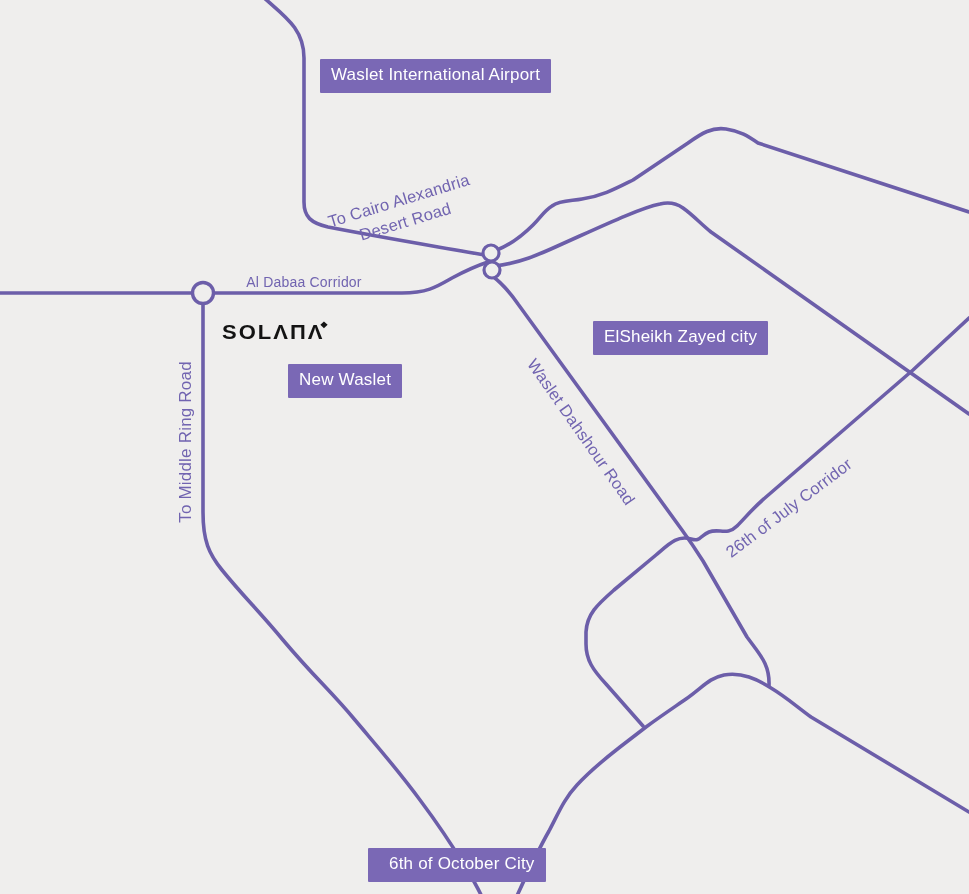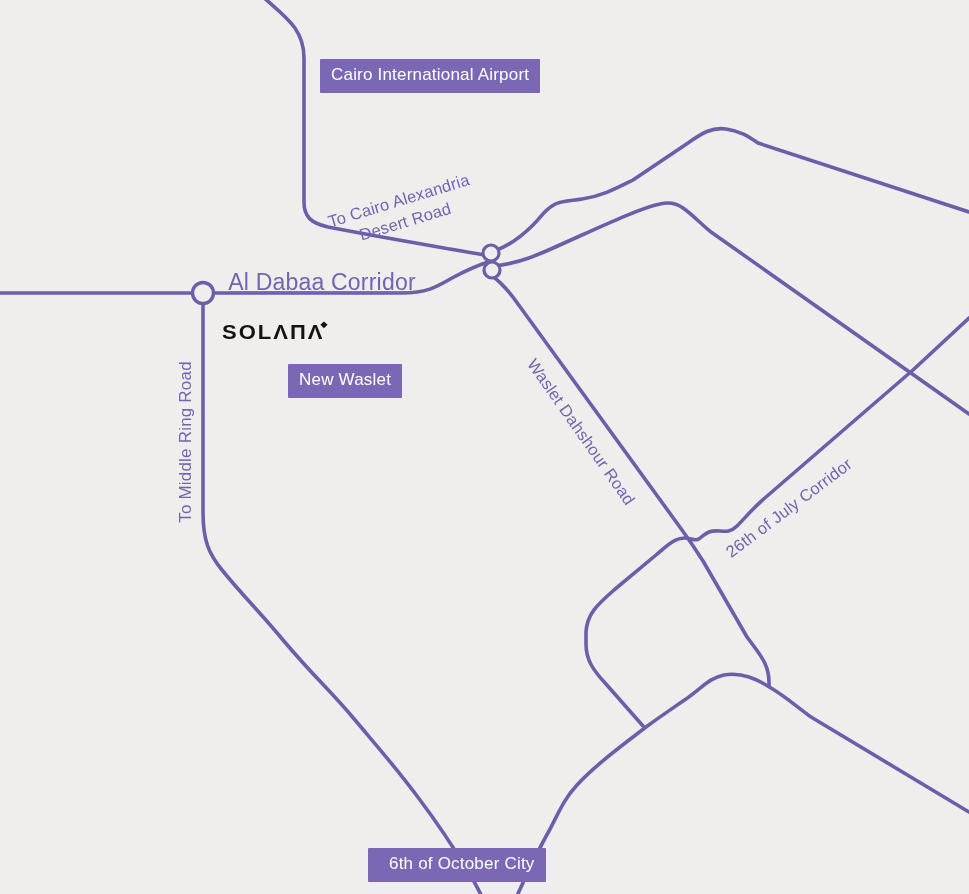--- a/index.html
+++ b/index.html
@@ -91,37 +91,38 @@
 
     <path d="M 516,898 C 526,876 536,854 549,831 C 559,812 564,799 577,785 C 590,771 602,761 620,747 L 646,727 C 661,716 673,708 686,699 C 703,687 709,678 724,675 C 742,672 757,679 771,688 C 786,697 796,706 811,717 L 969,812"></path>
 
     <path d="M 203,304 L 203,512 C 203,541 209,554 222,570 C 243,596 259,611 283,640 C 315,678 330,690 355,720 C 382,752 398,770 420,800 C 438,824 452,845 466,868 C 472,878 477,886 482,897"></path>
 
     <circle cx="203" cy="293" r="10.5" stroke-width="3.4"></circle>
     <circle cx="491" cy="253" r="8" stroke-width="3.2"></circle>
     <circle cx="492" cy="270" r="8" stroke-width="3.2"></circle>
   </svg>
 
-  <div class="place-label" style="left:320px;top:59px;">Cairo International Airport</div>
+  <div class="place-label" style="left:320px;top:59px;">Waslet International Airport</div>
 
+  <div class="place-label" style="left:593px;top:321px;">ElSheikh Zayed city</div>
 
   <div class="place-label" style="left:288px;top:364px;">New Waslet</div>
 
   <div class="place-label" style="left:368px;top:848px;padding-left:21px;">6th of October City</div>
 
   <div class="brand">
     <span>SOLΛПΛ</span><span class="brand-mark">◆</span>
   </div>
 
   <div class="road-label centered two-line" style="left:402px;top:211px;transform:translate(-50%,-50%) rotate(-17deg);">
     <div>To Cairo Alexandria</div>
     <div>Desert Road</div>
   </div>
 
-  <div class="road-label centered" style="left:322px;top:282px;transform:translate(-50%,-50%);font-size:23px;text-decoration:underline;">Al Dabaa Corridor</div>
+  <div class="road-label centered" style="left:304px;top:282px;transform:translate(-50%,-50%);font-size:14px;">Al Dabaa Corridor</div>
 
   <div class="road-label centered" style="left:186px;top:442px;transform:translate(-50%,-50%) rotate(-90deg);font-size:17px;">To Middle Ring Road</div>
 
   <div class="road-label centered" style="left:581px;top:432px;transform:translate(-50%,-50%) rotate(55deg);">Waslet Dahshour Road</div>
 
   <div class="road-label centered" style="left:789px;top:508px;transform:translate(-50%,-50%) rotate(-37deg);">26th of July Corridor</div>
 
 </div>
 
 </body></html>

